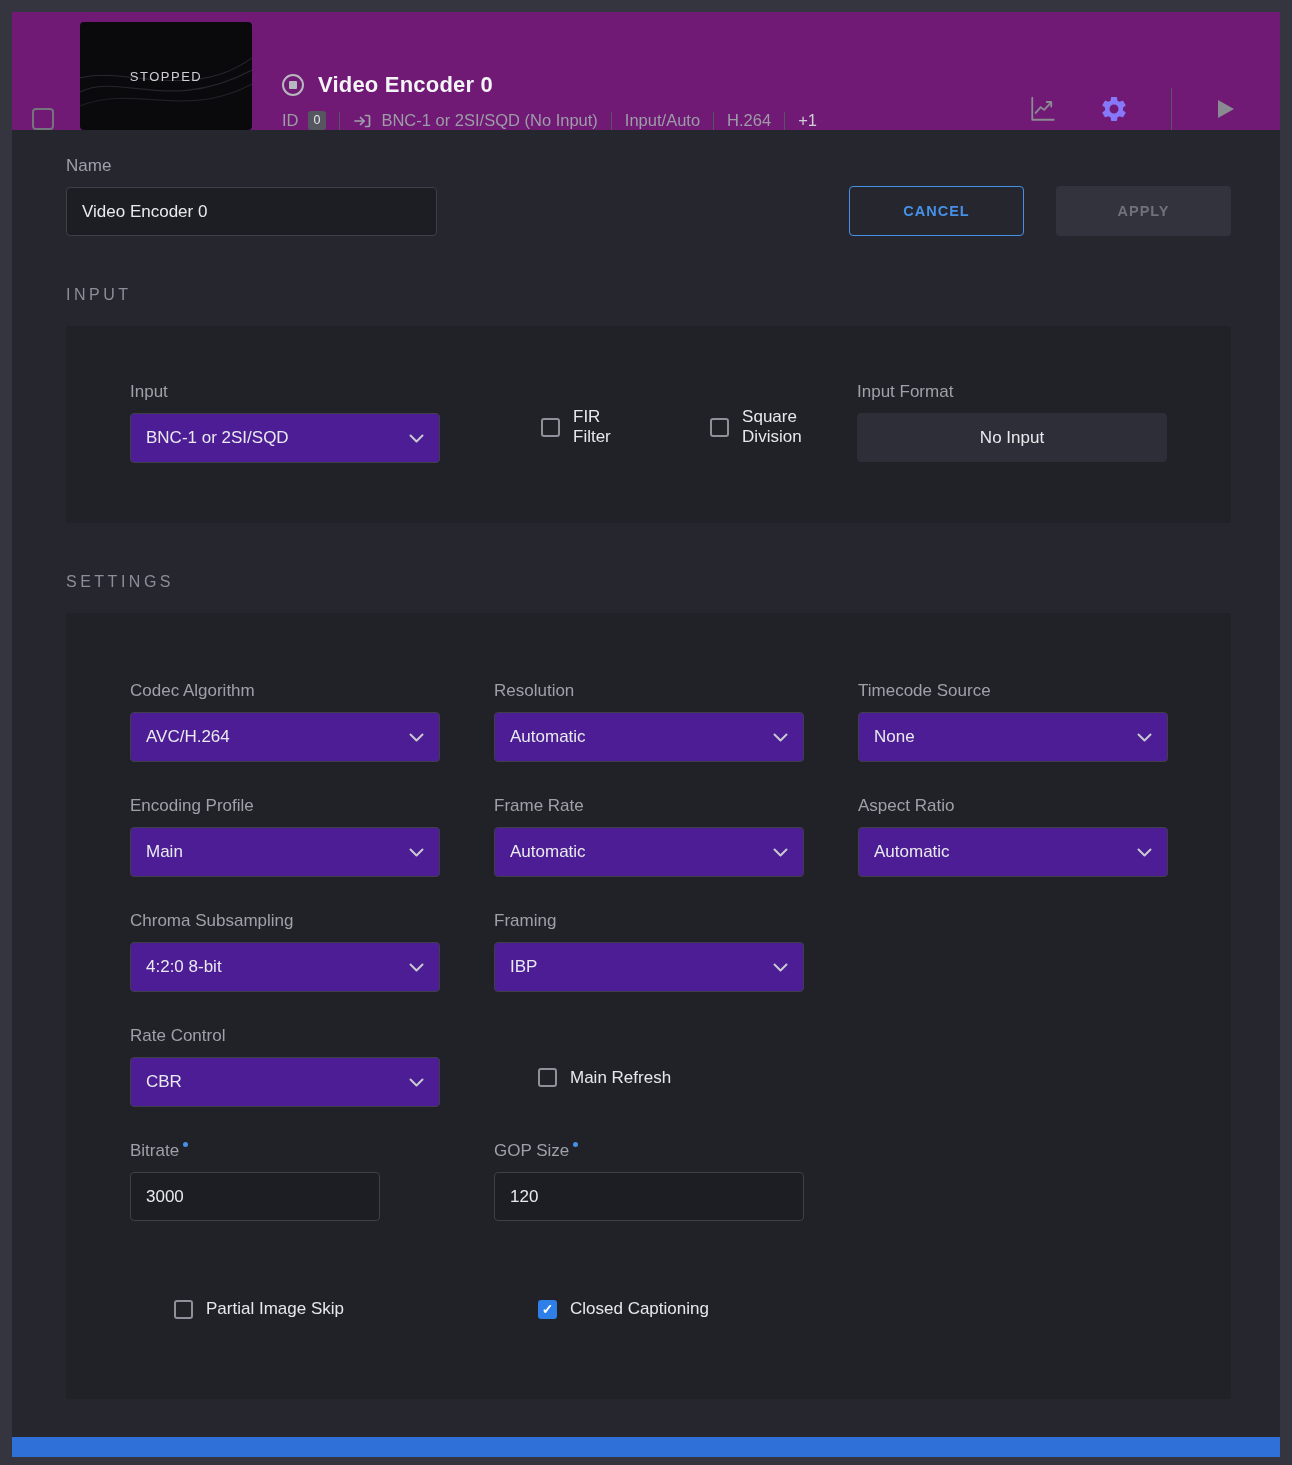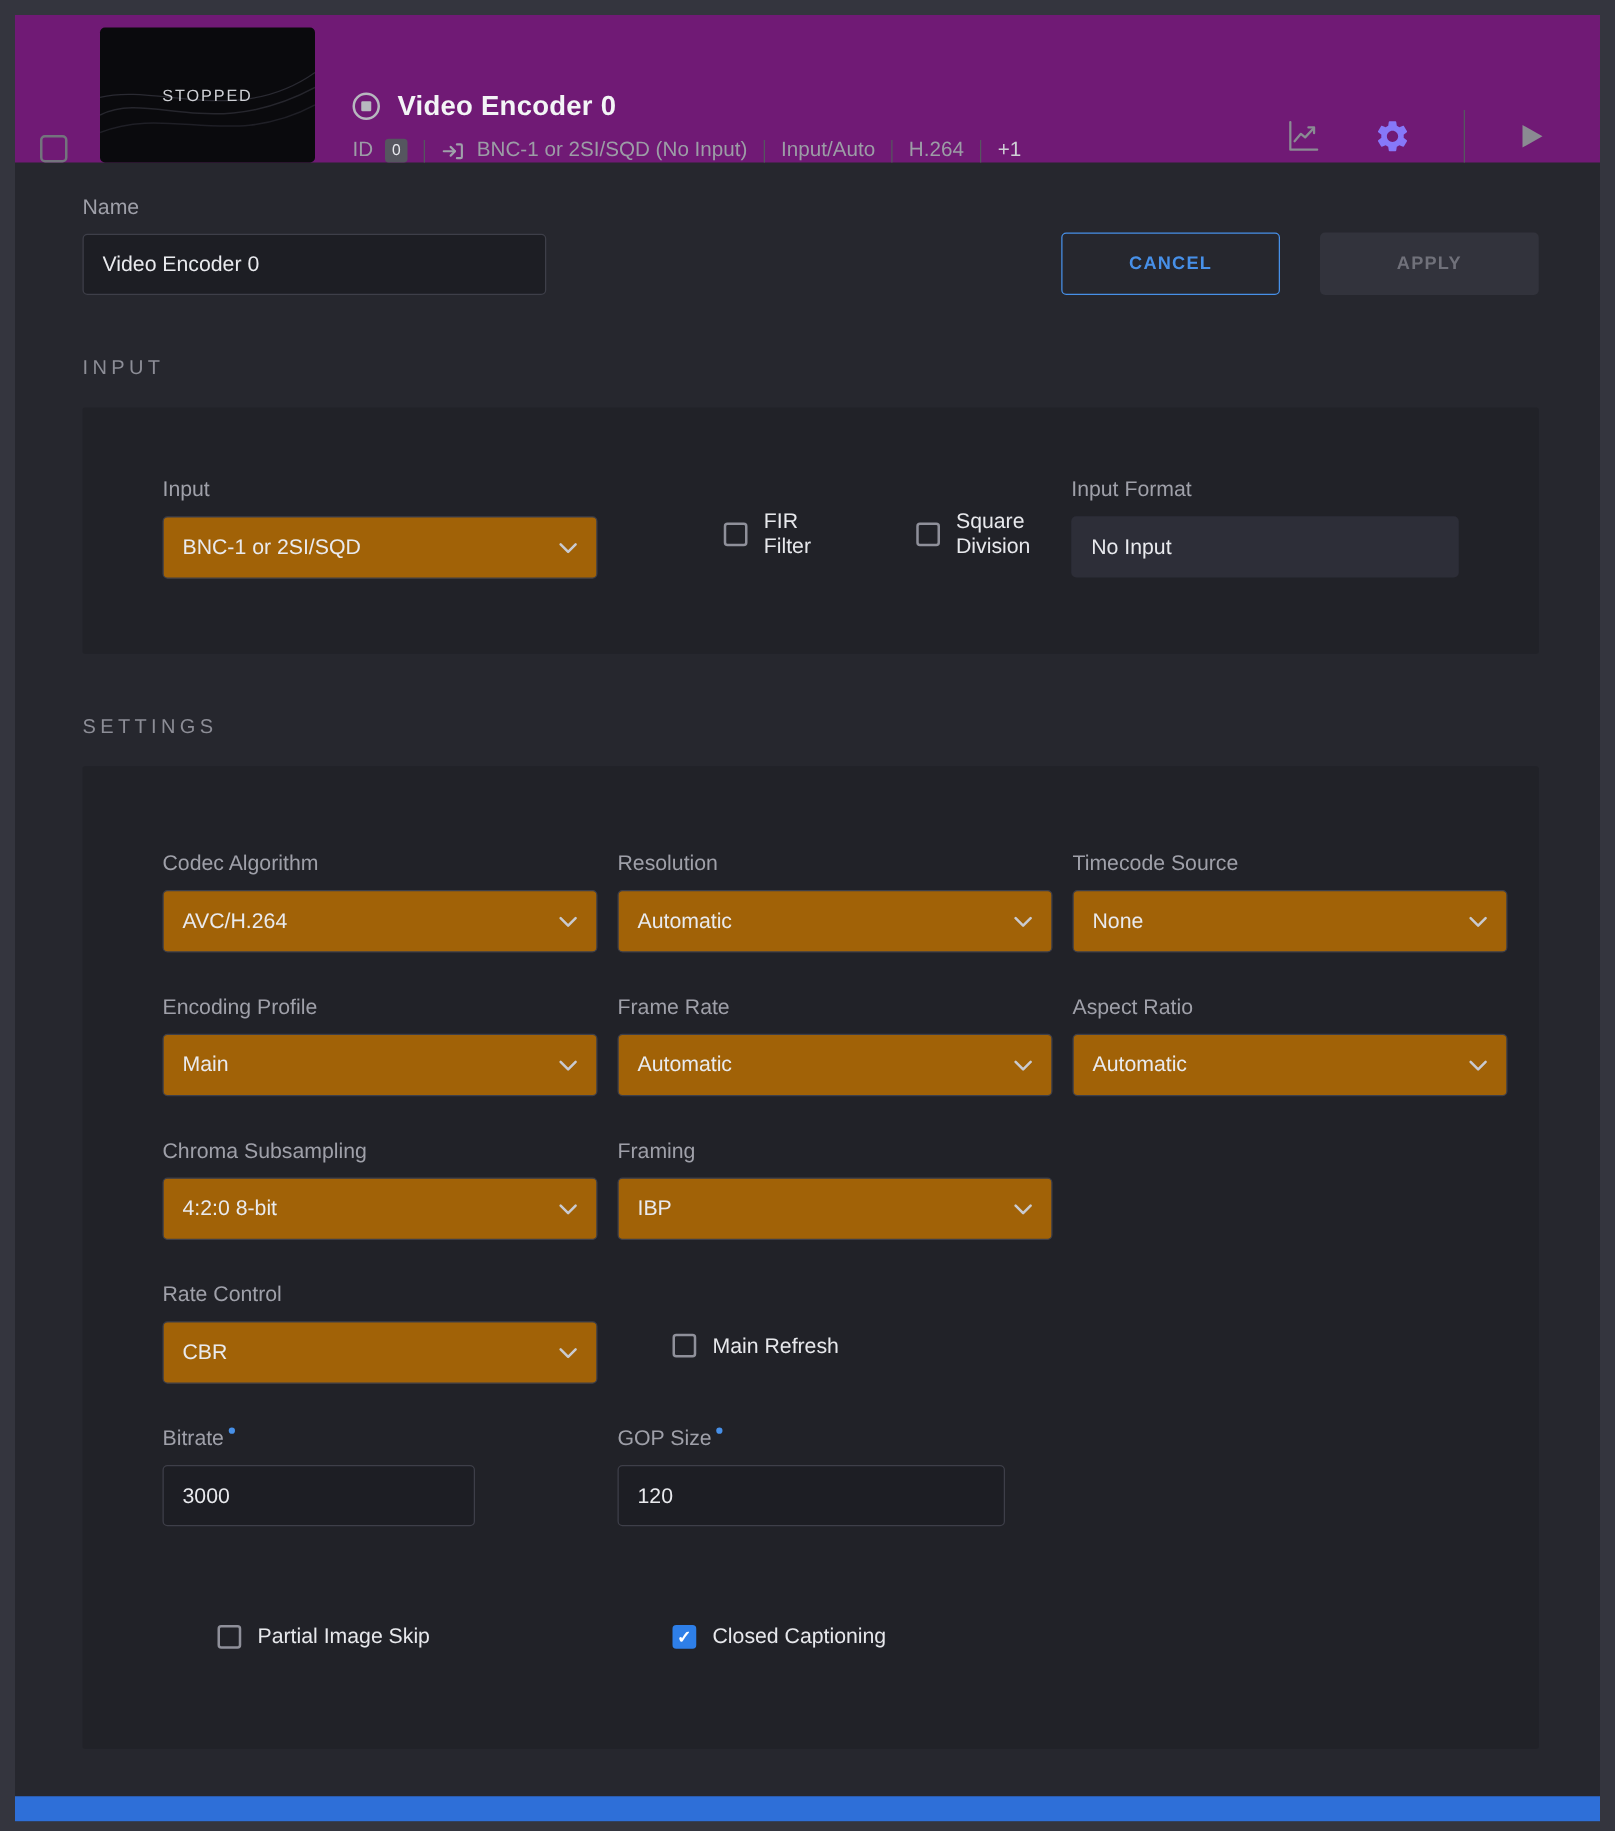--- a/index.html
+++ b/index.html
@@ -46,28 +46,28 @@
   .action-buttons{display:flex;gap:32px;border-radius:25px;}
   .btn{width:175px;height:50px;border-radius:4px;font-size:14.5px;font-weight:bold;letter-spacing:1px;cursor:pointer;font-family:inherit;}
   .btn-cancel{background:transparent;border:1px solid var(--accent);color:var(--accent);}
   .btn-apply{background:#32333c;border:none;color:#70717a;}
   .section-title{margin-top:50px;font-size:16px;font-weight:500;letter-spacing:3.5px;color:#8c8d96;}
   .card{margin-top:22px;background:#212228;border-radius:2px;}
 
   
   .input-card{padding:56px 64px 60px;display:flex;justify-content:space-between;align-items:flex-start;}
   .input-left{display:flex;align-items:flex-end;}
-  .select{width:348px;height:50px;background:#a16207;border:1px solid #3e3f49;border-radius:4px;display:flex;align-items:center;justify-content:space-between;padding:0 15px;cursor:pointer;color:#e9eaee;font-size:17px;}
+  .select{width:310px;height:50px;background:#4c1d95;border:1px solid #3e3f49;border-radius:4px;display:flex;align-items:center;justify-content:space-between;padding:0 15px;cursor:pointer;color:#e9eaee;font-size:17px;}
   .chk{display:inline-flex;align-items:center;gap:13px;cursor:pointer;color:#e7e8ec;font-size:17px;padding-left:44px;}
   .cbox{width:19px;height:19px;border:2px solid #8f909a;border-radius:3px;flex:none;display:flex;align-items:center;justify-content:center;background:transparent;}
   .cbox.checked{background:var(--check-blue);border-color:var(--check-blue);}
   .cbox.checked::after{content:"✓";color:#fff;font-size:14px;font-weight:bold;line-height:1;}
   .input-left .chk.first{margin-left:57px;margin-bottom:16px;}
   .input-left .chk.second{margin-left:26px;margin-bottom:16px;margin-top:20px;}
-  .readonly-box{width:310px;height:49px;background:#2d2e38;border-radius:4px;display:flex;align-items:center;padding:0 16px;color:#e9eaee;font-size:17px;}
+  .readonly-box{width:310px;height:49px;background:#2d2e38;border-radius:4px;display:flex;align-items:center;padding:0 16px;color:#e9eaee;font-size:17px;justify-content:center;}
 
   
   .settings-card{padding:68px 64px 80px;}
   .settings-grid{display:grid;grid-template-columns:310px 310px 310px;column-gap:54px;row-gap:34px;}
   .cell-check{align-self:end;padding-bottom:16px;}
   .bottom-row{margin-top:78px;}
   .req-dot{display:inline-block;width:5px;height:5px;border-radius:50%;background:var(--accent);margin-left:4px;vertical-align:9px;}
   .spacer{visibility:hidden;}
 
   

